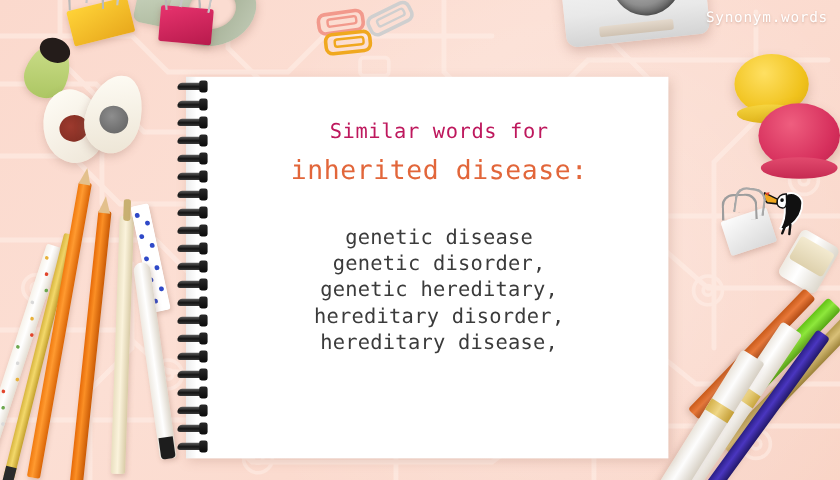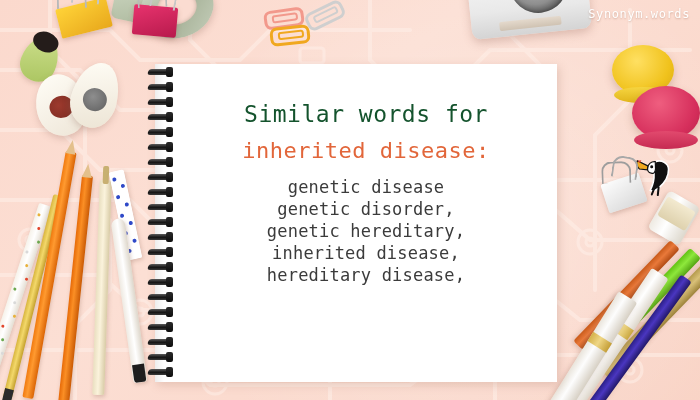--- a/index.html
+++ b/index.html
@@ -81,34 +81,34 @@
   .pad-text {
     position: absolute;
     left: 175px;
     top: 64px;
     width: 382px;
     text-align: center;
     z-index: 7;
   }
   .title-small {
     margin-top: 36px;
-    font-size: 23px;
+    font-size: 17px;
     letter-spacing: .5px;
-    color: #14532d;
+    color: #be185d;
     line-height: 1.25;
   }
   .title-big {
     margin-top: 8px;
     font-size: 22px;
     letter-spacing: .5px;
     color: #e2663a;
     line-height: 1.25;
   }
   .synonyms {
-    margin-top: 12px;
+    margin-top: 30px;
     font-size: 17px;
     line-height: 22px;
     color: #3b3b3b;
     letter-spacing: .2px;
   }
   .synonyms div { white-space: pre; }
 
   
   .watermark {
     position: absolute;
@@ -627,20 +627,20 @@
       </div>
     </div>
 
   <div class="pad-text">
     <div class="title-small">Similar words for</div>
     <div class="title-big">inherited disease:</div>
     <div class="synonyms">
         <div>genetic disease</div>
         <div>genetic disorder,</div>
         <div>genetic hereditary,</div>
-        <div>inherited disease,</div>
+        <div>hereditary disorder,</div>
         <div>hereditary disease,</div>
       </div>
   </div>
 
   <div class="watermark">Synonym.words</div>
 
 </div>
 
 </body></html>

